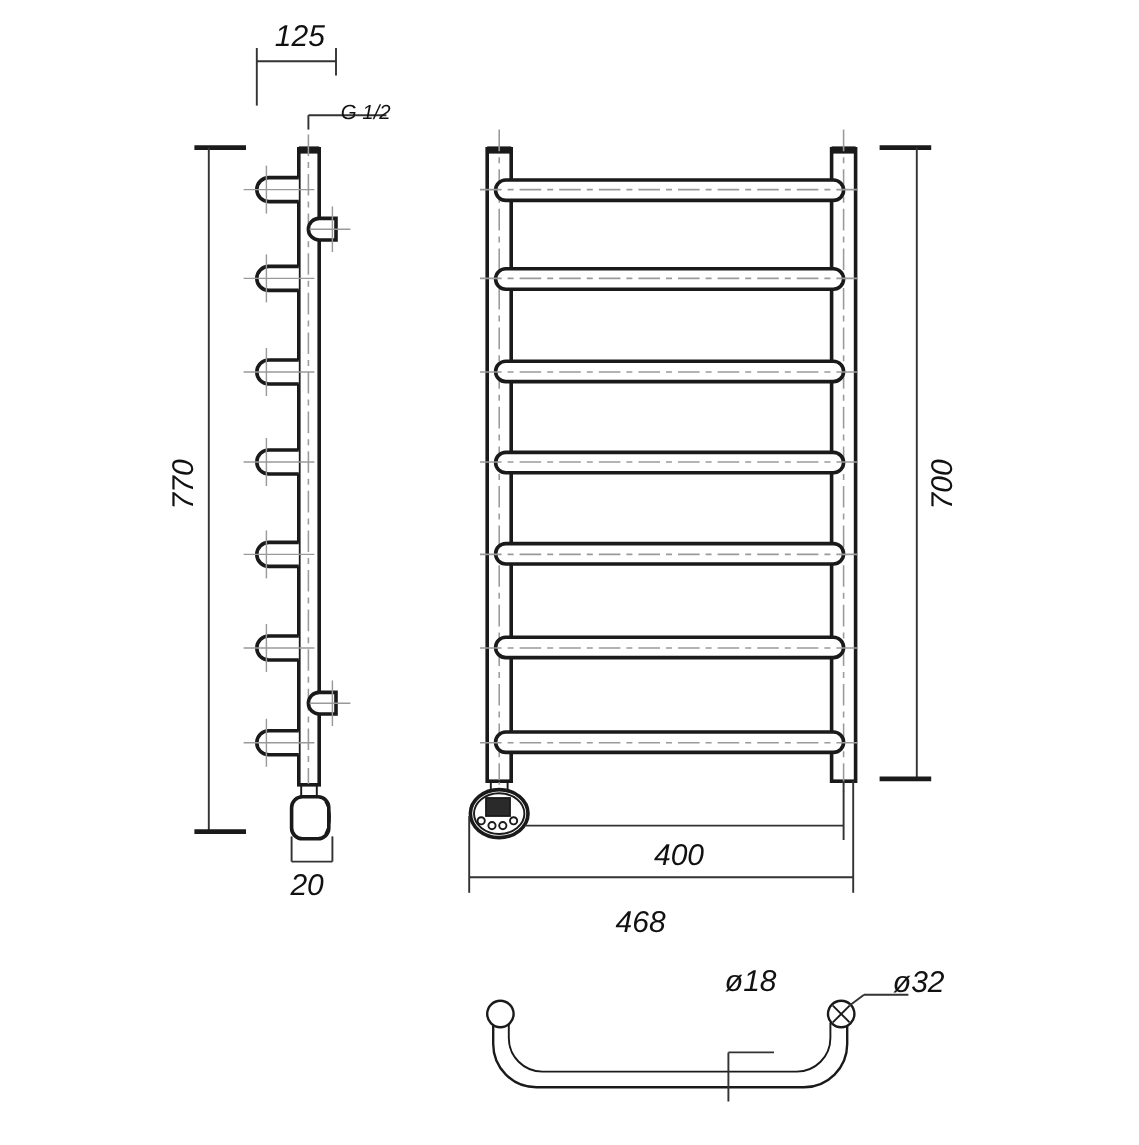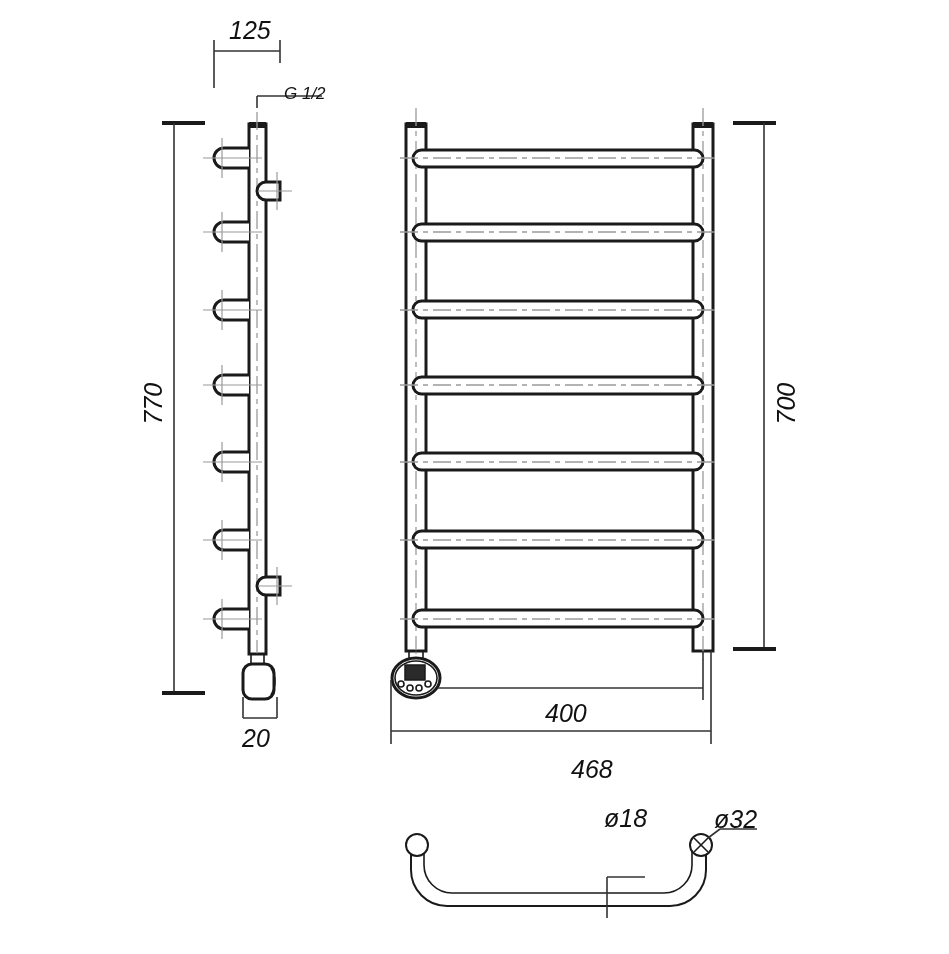--- a/index.html
+++ b/index.html
@@ -156,16 +156,16 @@
   </g>
 </svg>
 
 <div class="label big" style="left:229px; top:16px;font-style:italic;">125</div>
 <div class="label small" style="left:272px; top:84px;margin-left:12px;">G 1/2</div>
 <div class="label big rot" style="left:133px; top:390px; width:40px; text-align:center;">770</div>
 <div class="label big" style="left:242px; top:724px;">20</div>
 
 <div class="label big rot" style="left:766px; top:390px; width:40px; text-align:center;">700</div>
 <div class="label big" style="left:545px; top:699px;">400</div>
-<div class="label big" style="left:571px; top:755px;">468</div>
+<div class="label big" style="left:513px; top:755px;">468</div>
 
-<div class="label big" style="left:714px; top:805px;text-align:right;">ø32</div>
+<div class="label big" style="left:744px; top:805px;text-align:right;">ø32</div>
 <div class="label big" style="left:604px; top:804px;">ø18</div>
 
 </body></html>

